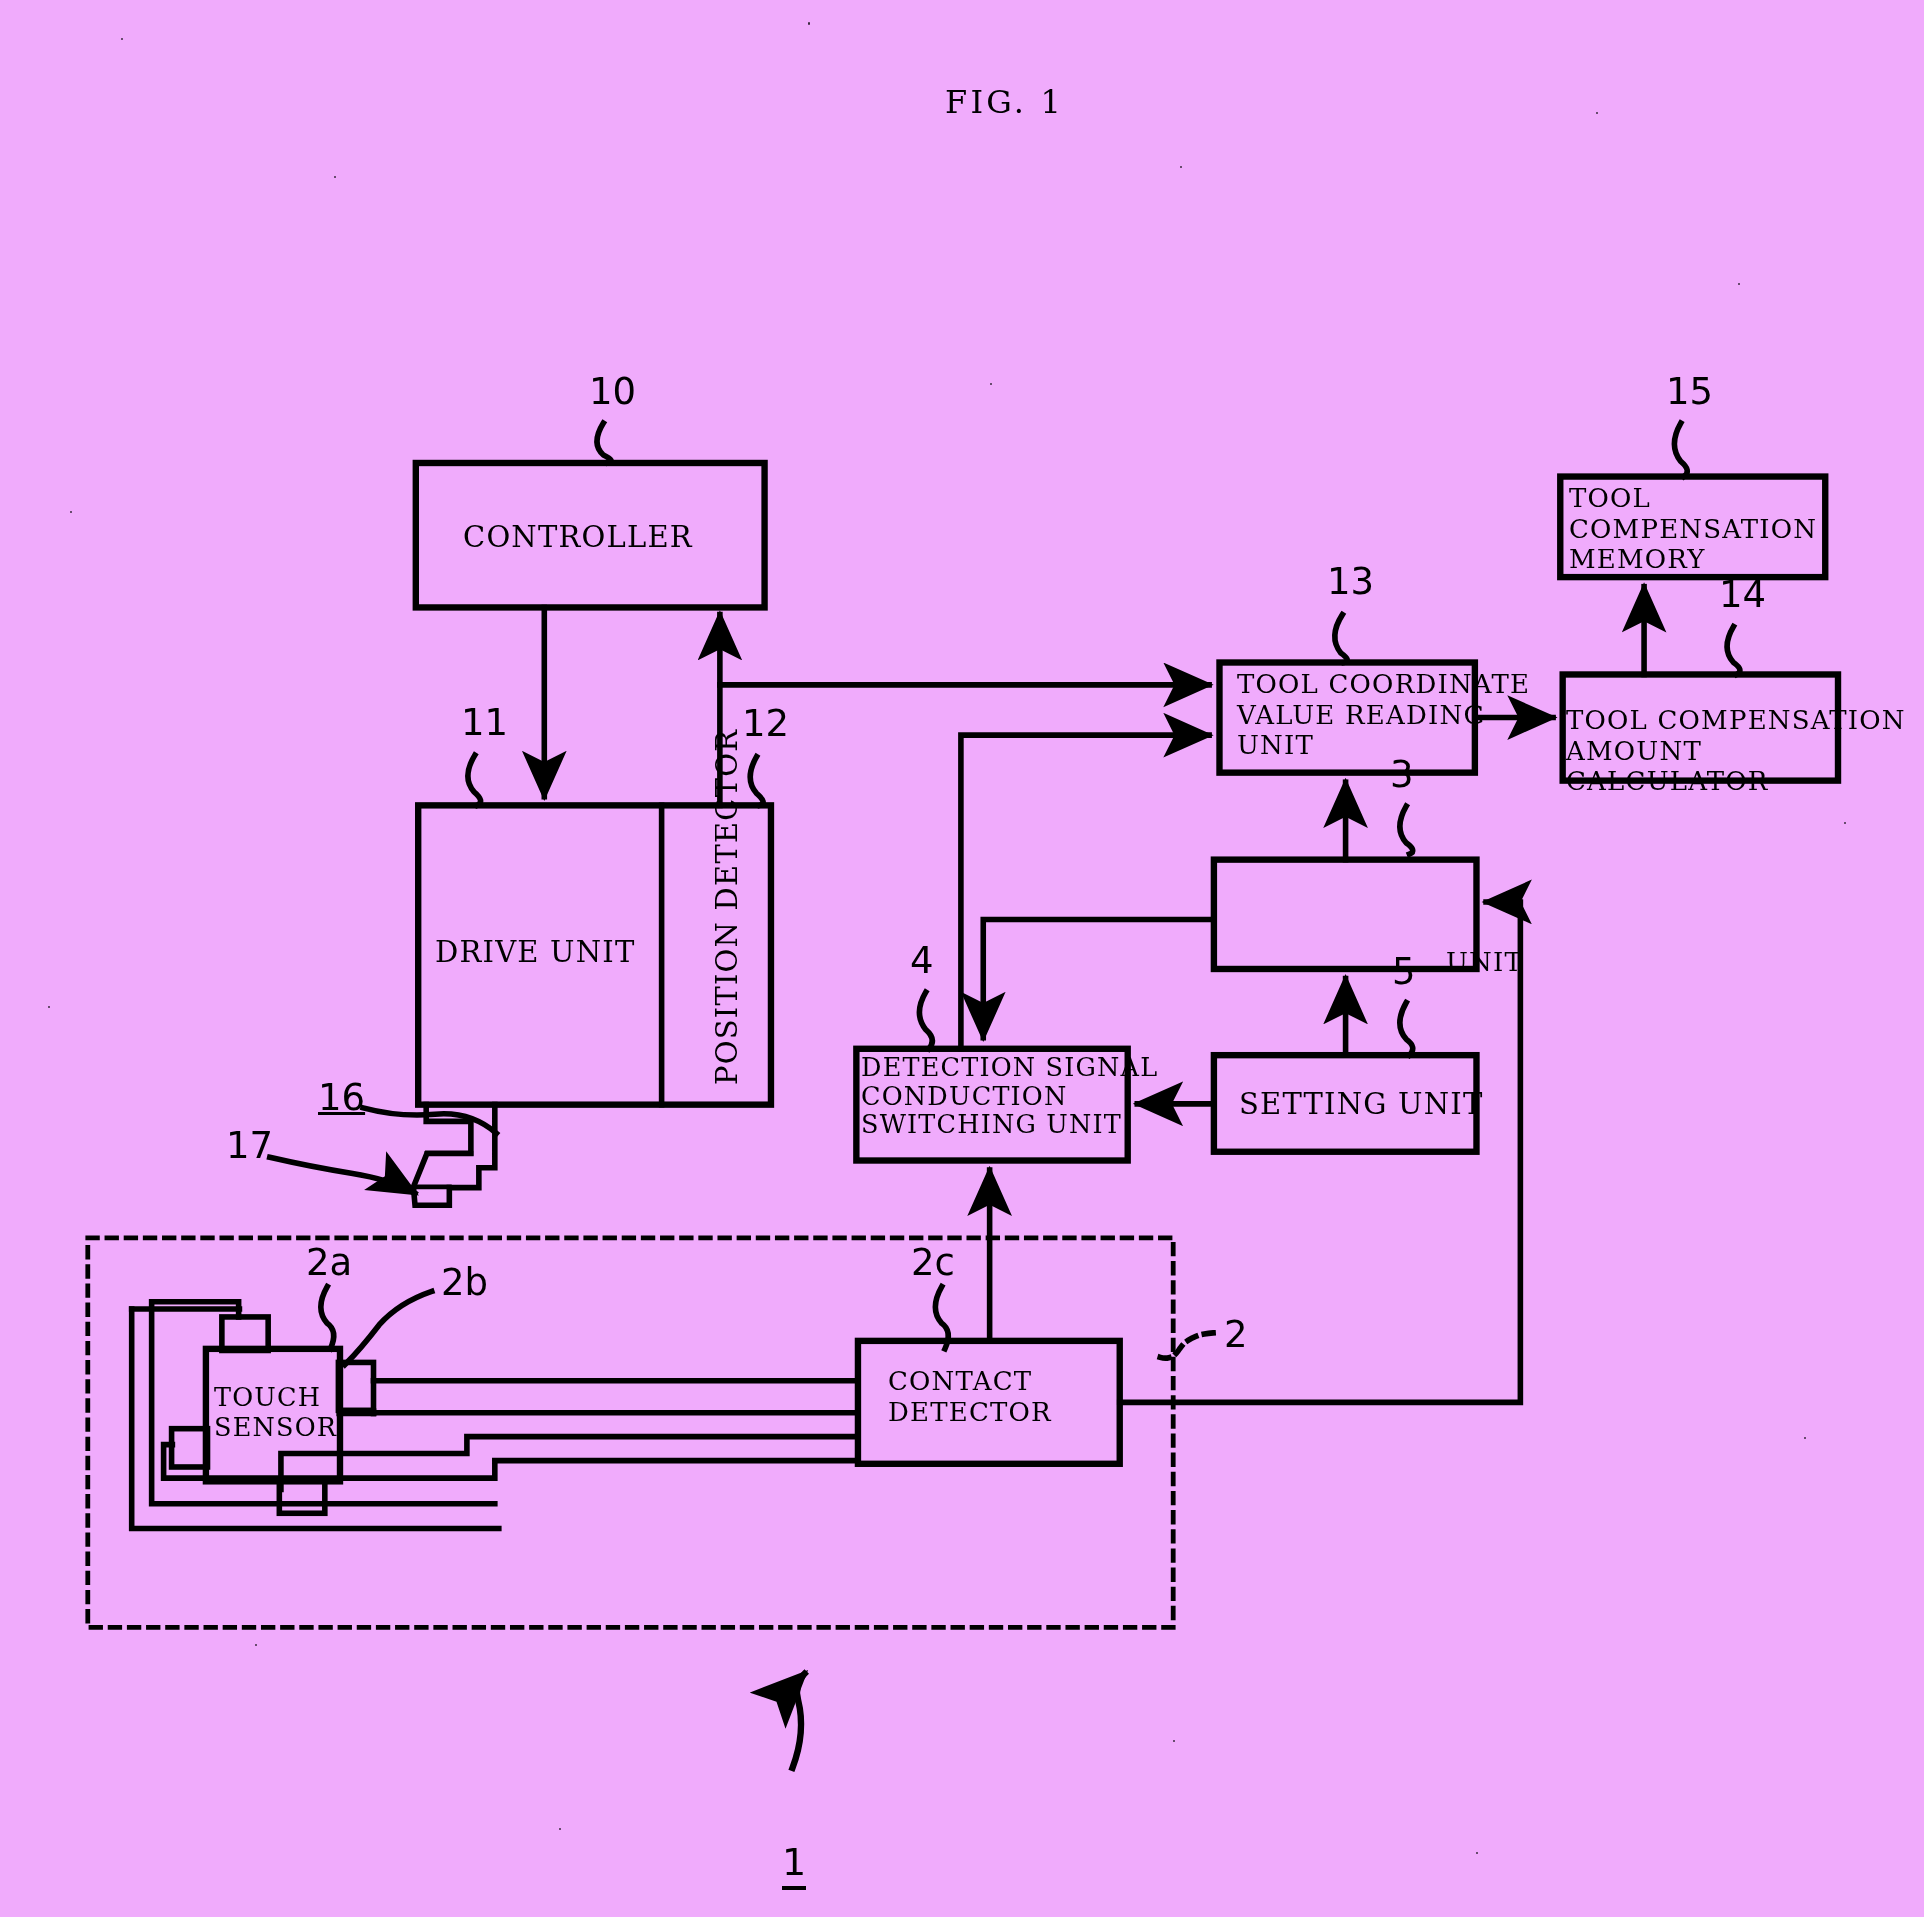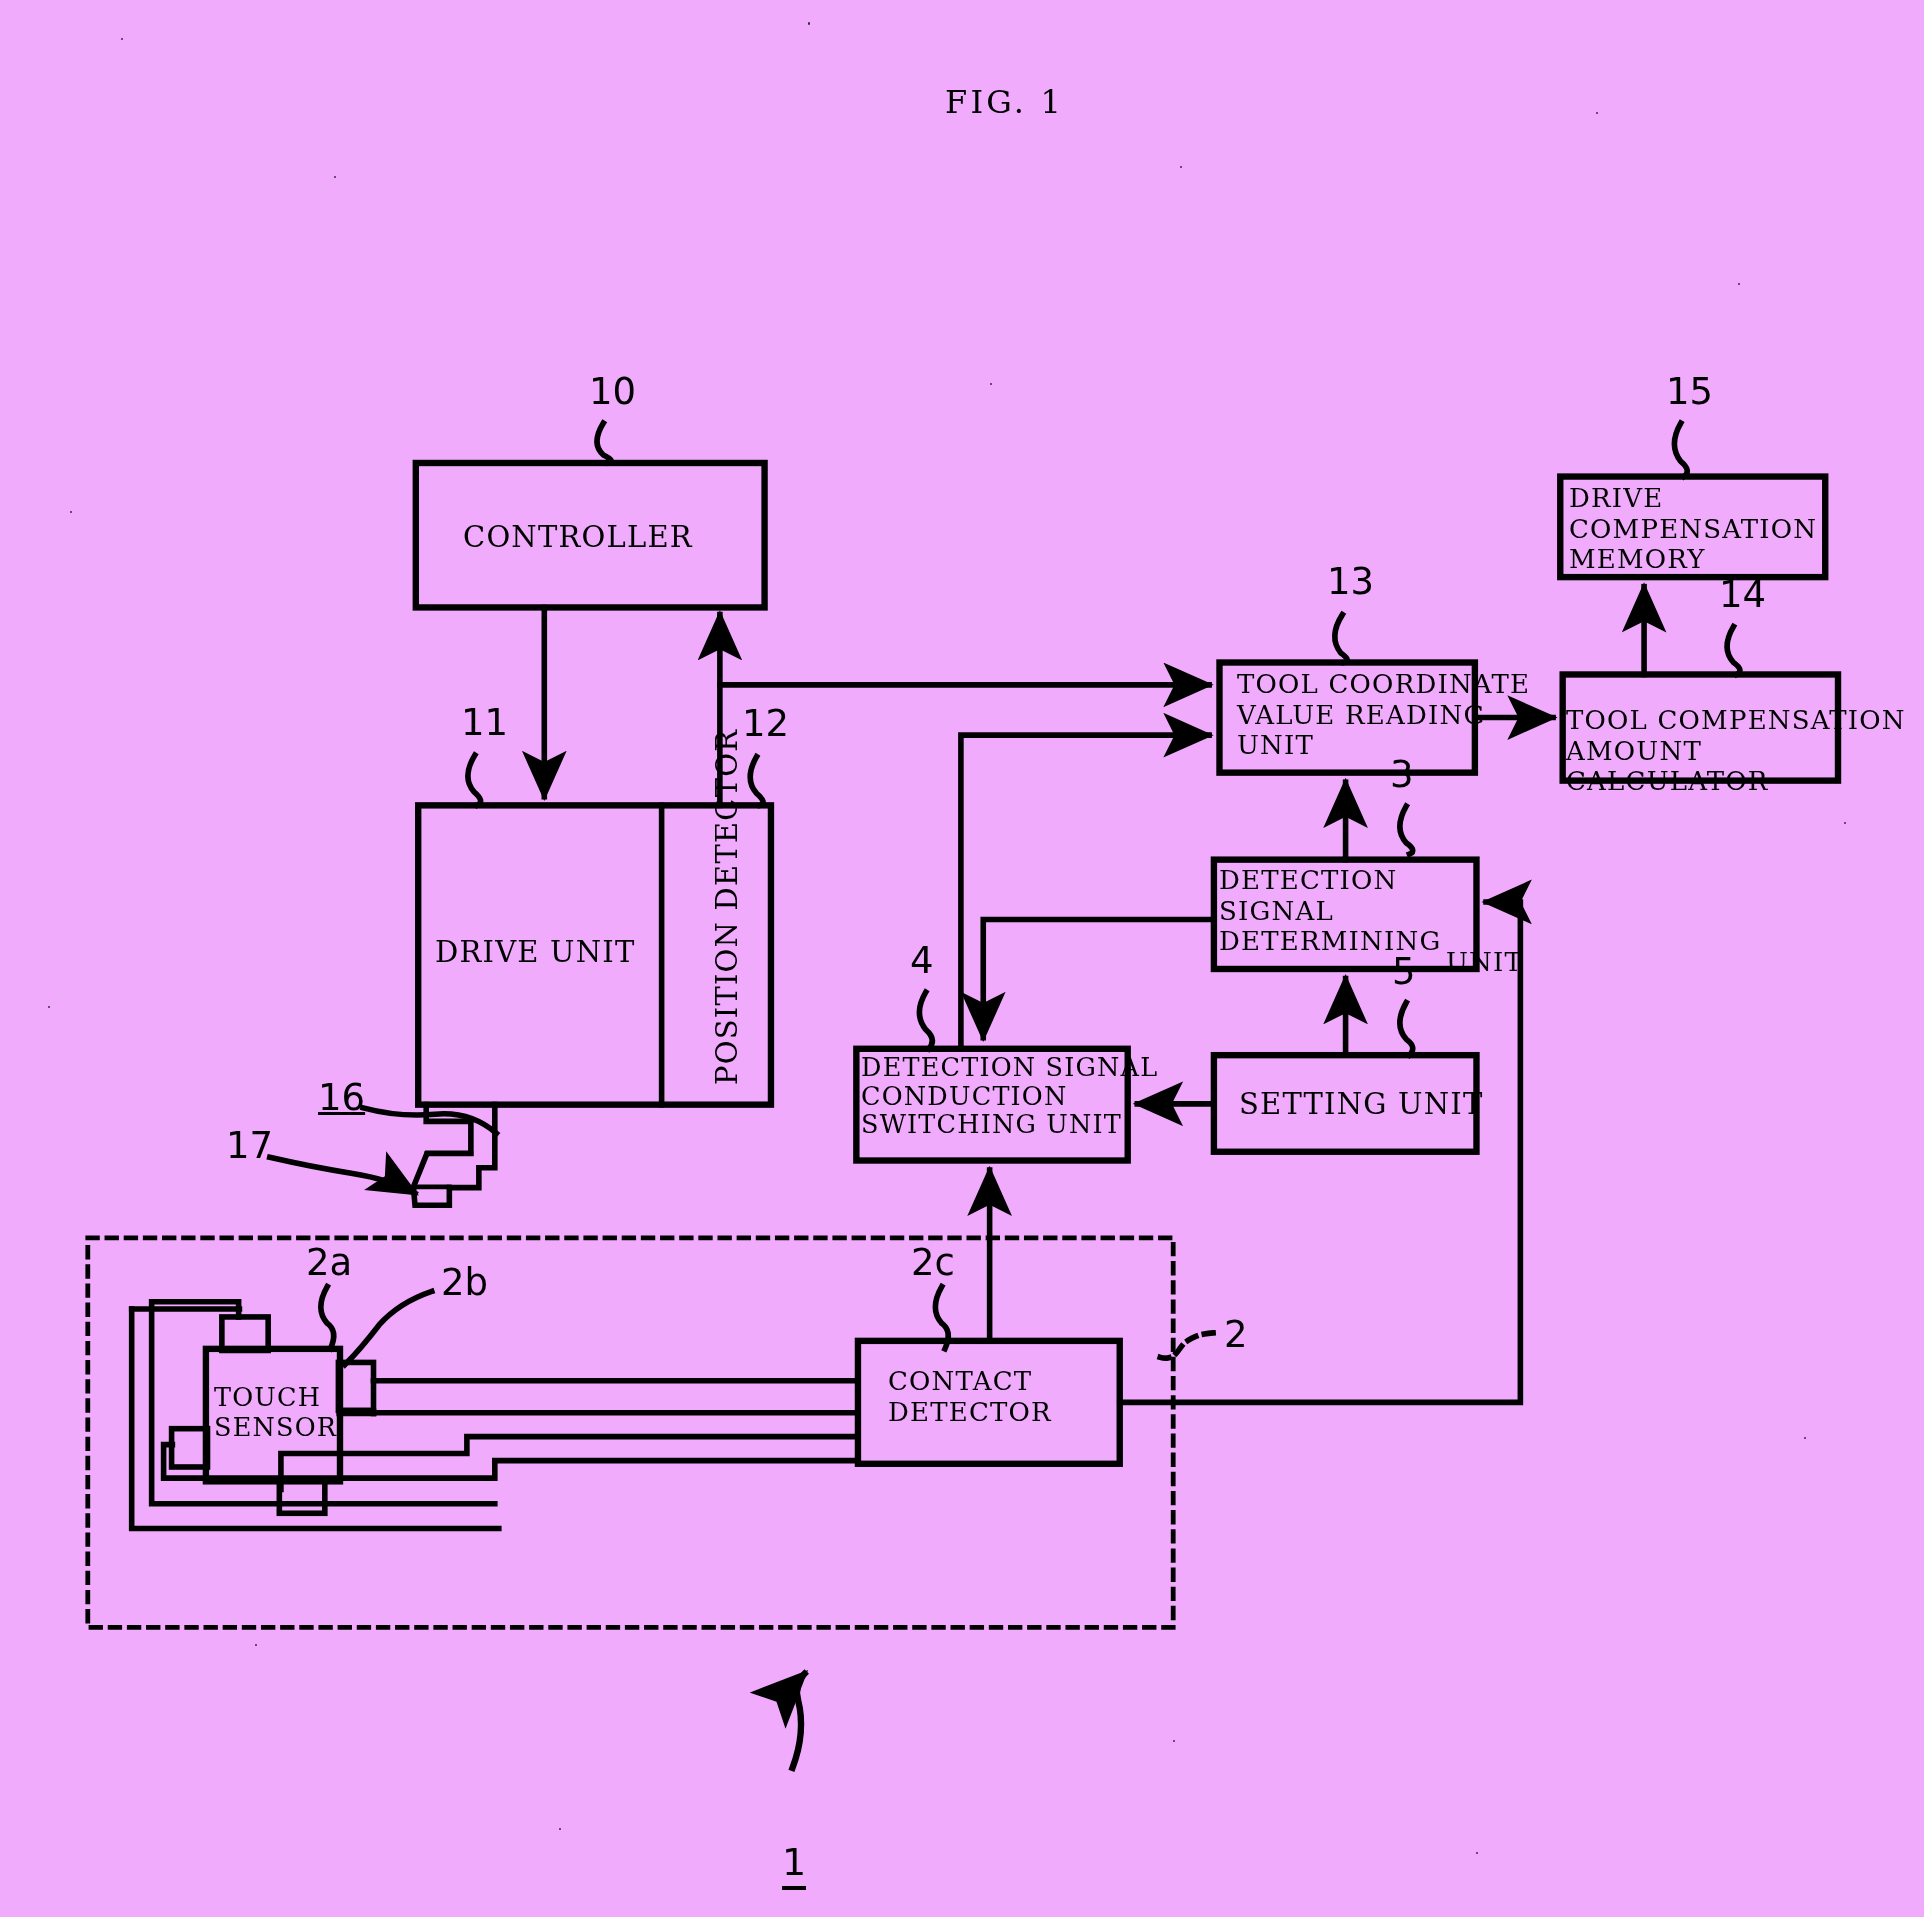--- a/index.html
+++ b/index.html
@@ -159,28 +159,25 @@
   <div class="lbl box-label" style="left:1224px;top:669px;font-size:26px;padding-left:13px;">TOOL COORDINATE
 VALUE READING
 UNIT</div>
   <div class="lbl ref" style="left:1327px;top:560px;">13</div>
 
   <div class="lbl box-label" style="left:1566px;top:681px;font-size:26px;margin-top:24px;">TOOL COMPENSATION
 AMOUNT
 CALCULATOR</div>
   <div class="lbl ref" style="left:1719px;top:573px;">14</div>
 
-  <div class="lbl box-label" style="left:1569px;top:483px;font-size:26px;">DRIVE
+  <div class="lbl box-label" style="left:1569px;top:483px;font-size:26px;">TOOL
 COMPENSATION
 MEMORY</div>
   <div class="lbl ref" style="left:1666px;top:370px;">15</div>
 
-  <div class="lbl box-label" style="left:1219px;top:865px;font-size:26px;">DETECTION
-SIGNAL
-DETERMINING</div>
   <div class="lbl box-label" style="left:1446px;top:947px;font-size:26px;">UNIT</div>
   <div class="lbl ref" style="left:1390px;top:753px;">3</div>
 
   <div class="lbl box-label" style="left:861px;top:1053px;font-size:25.5px;line-height:1.12;">DETECTION SIGNAL
 CONDUCTION
 SWITCHING UNIT</div>
   <div class="lbl ref" style="left:910px;top:939px;">4</div>
 
   <div class="lbl box-label" style="left:1239px;top:1087px;">SETTING UNIT</div>
   <div class="lbl ref" style="left:1392px;top:950px;">5</div>

